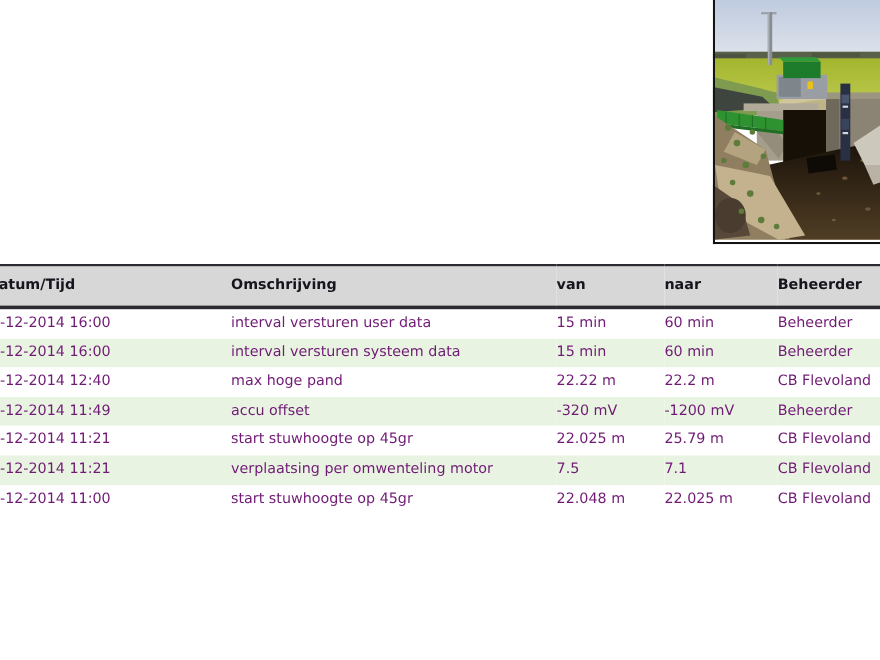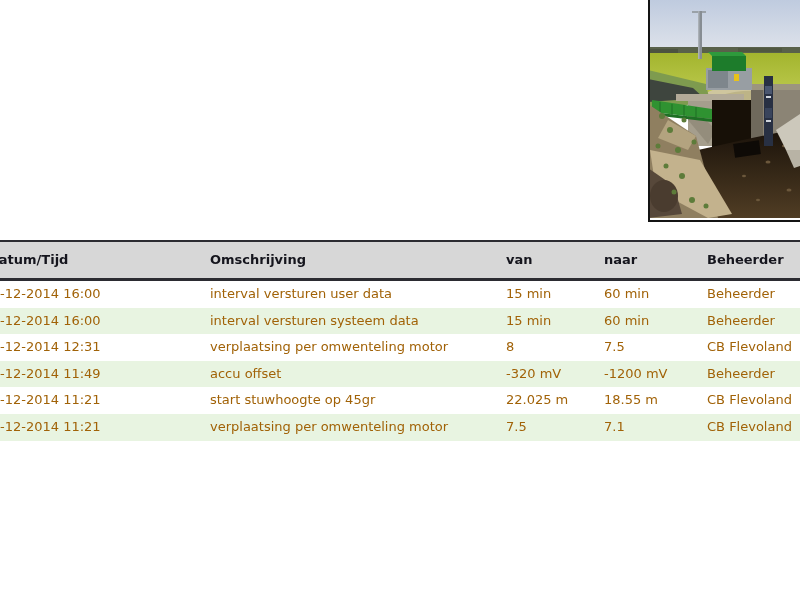--- a/index.html
+++ b/index.html
@@ -18,21 +18,21 @@
     border-top:2px solid #2b2b31;
   }
   thead tr{background:#d7d7d7;}
   thead{border-bottom:3px solid #2b2b31;}
   th{
     text-align:left;font-size:13px;font-weight:bold;color:#15151d;
     padding:0;height:36px;line-height:36px;white-space:nowrap;overflow:visible;
   }
   th .cut{display:inline-block;margin-left:-12px;}
   td{
-    font-size:13px;color:#a16207;padding:0;height:26.6px;line-height:26.6px;
+    font-size:13px;color:#701a75;padding:0;height:26.6px;line-height:26.6px;
     white-space:nowrap;overflow:visible;
   }
   tbody tr{background:#ffffff;}
   tbody tr:nth-child(even){background:#e8f4e1;}
 </style>
 </head>
 <body>
 
 <div class="photo-wrap">
   <svg width="152" height="222" viewBox="0 0 152 222" xmlns="http://www.w3.org/2000/svg">
@@ -174,41 +174,48 @@
         <td>Beheerder</td>
       </tr>
       <tr>
         <td>-12-2014 16:00</td>
         <td>interval versturen systeem data</td>
         <td>15 min</td>
         <td>60 min</td>
         <td>Beheerder</td>
       </tr>
       <tr>
-        <td>-12-2014 12:31</td>
-        <td>verplaatsing per omwenteling motor</td>
-        <td>8</td>
-        <td>7.5</td>
+        <td>-12-2014 12:40</td>
+        <td>max hoge pand</td>
+        <td>22.22 m</td>
+        <td>22.2 m</td>
         <td>CB Flevoland</td>
       </tr>
       <tr>
         <td>-12-2014 11:49</td>
         <td>accu offset</td>
         <td>-320 mV</td>
         <td>-1200 mV</td>
         <td>Beheerder</td>
       </tr>
       <tr>
         <td>-12-2014 11:21</td>
         <td>start stuwhoogte op 45gr</td>
         <td>22.025 m</td>
-        <td>18.55 m</td>
+        <td>25.79 m</td>
         <td>CB Flevoland</td>
       </tr>
       <tr>
         <td>-12-2014 11:21</td>
         <td>verplaatsing per omwenteling motor</td>
         <td>7.5</td>
         <td>7.1</td>
         <td>CB Flevoland</td>
       </tr>
+      <tr>
+        <td>-12-2014 11:00</td>
+        <td>start stuwhoogte op 45gr</td>
+        <td>22.048 m</td>
+        <td>22.025 m</td>
+        <td>CB Flevoland</td>
+      </tr>
     </tbody>
 </table>
 
 </body></html>

